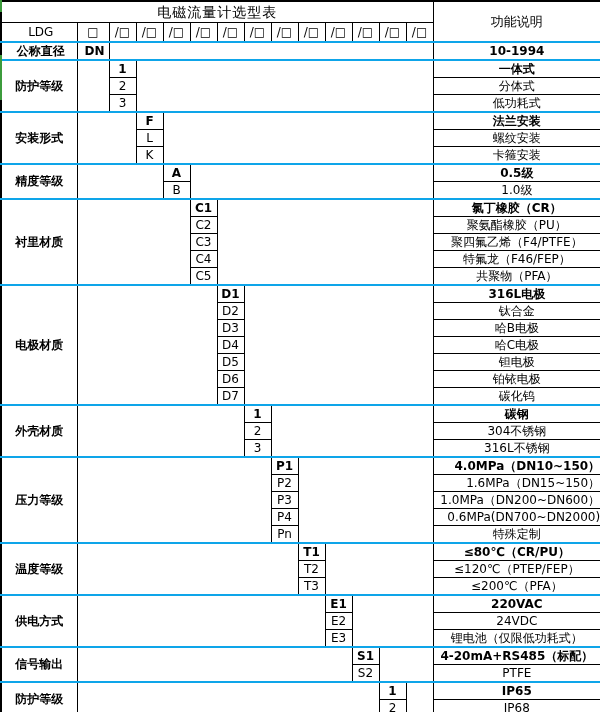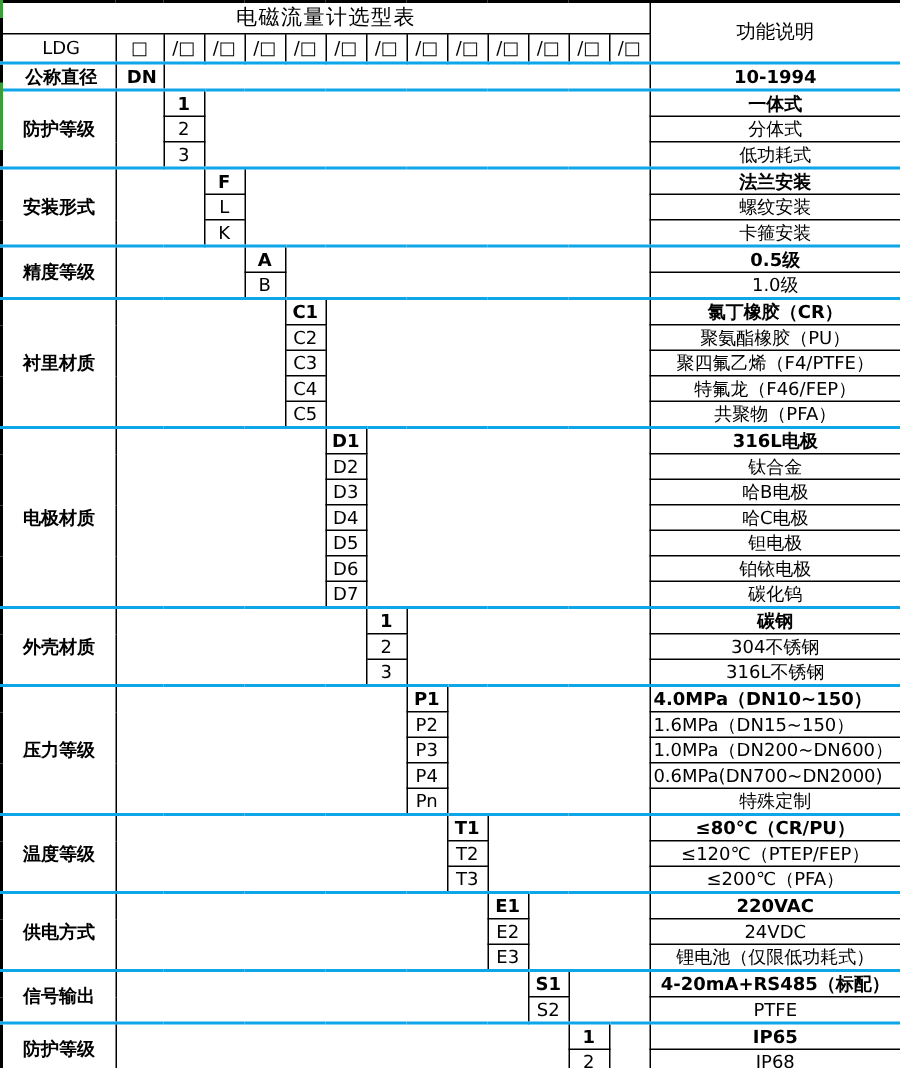--- a/index.html
+++ b/index.html
@@ -15,21 +15,21 @@
     border:1px solid #000;
     text-align:center;vertical-align:middle;
     padding:0;overflow:hidden;white-space:nowrap;
     line-height:1.05;height:16px;
   }
   td.st{border-top:2px solid #0ea5e9;font-weight:bold;}
   td.title{font-size:14px;height:20px;letter-spacing:1px;}
   td.fnh{font-size:13px;border-radius:14px;}
   td.row2{height:18px;}
   td.left{text-align:center;padding-left:3px;}
-  td.fnleft{text-align:left;padding-left:2px;}
+  td.fnleft{text-align:right;padding-left:2px;}
   .ga{position:absolute;background:#3c9b3c;z-index:3;}
   .ga1{left:0;top:0;width:2px;height:12px;}
   .ga2{left:0;top:55px;width:2px;height:45px;}
 </style>
 </head>
 <body>
 
 <div class="wrap">
   <div class="ga ga1"></div>
   <div class="ga ga2"></div>

